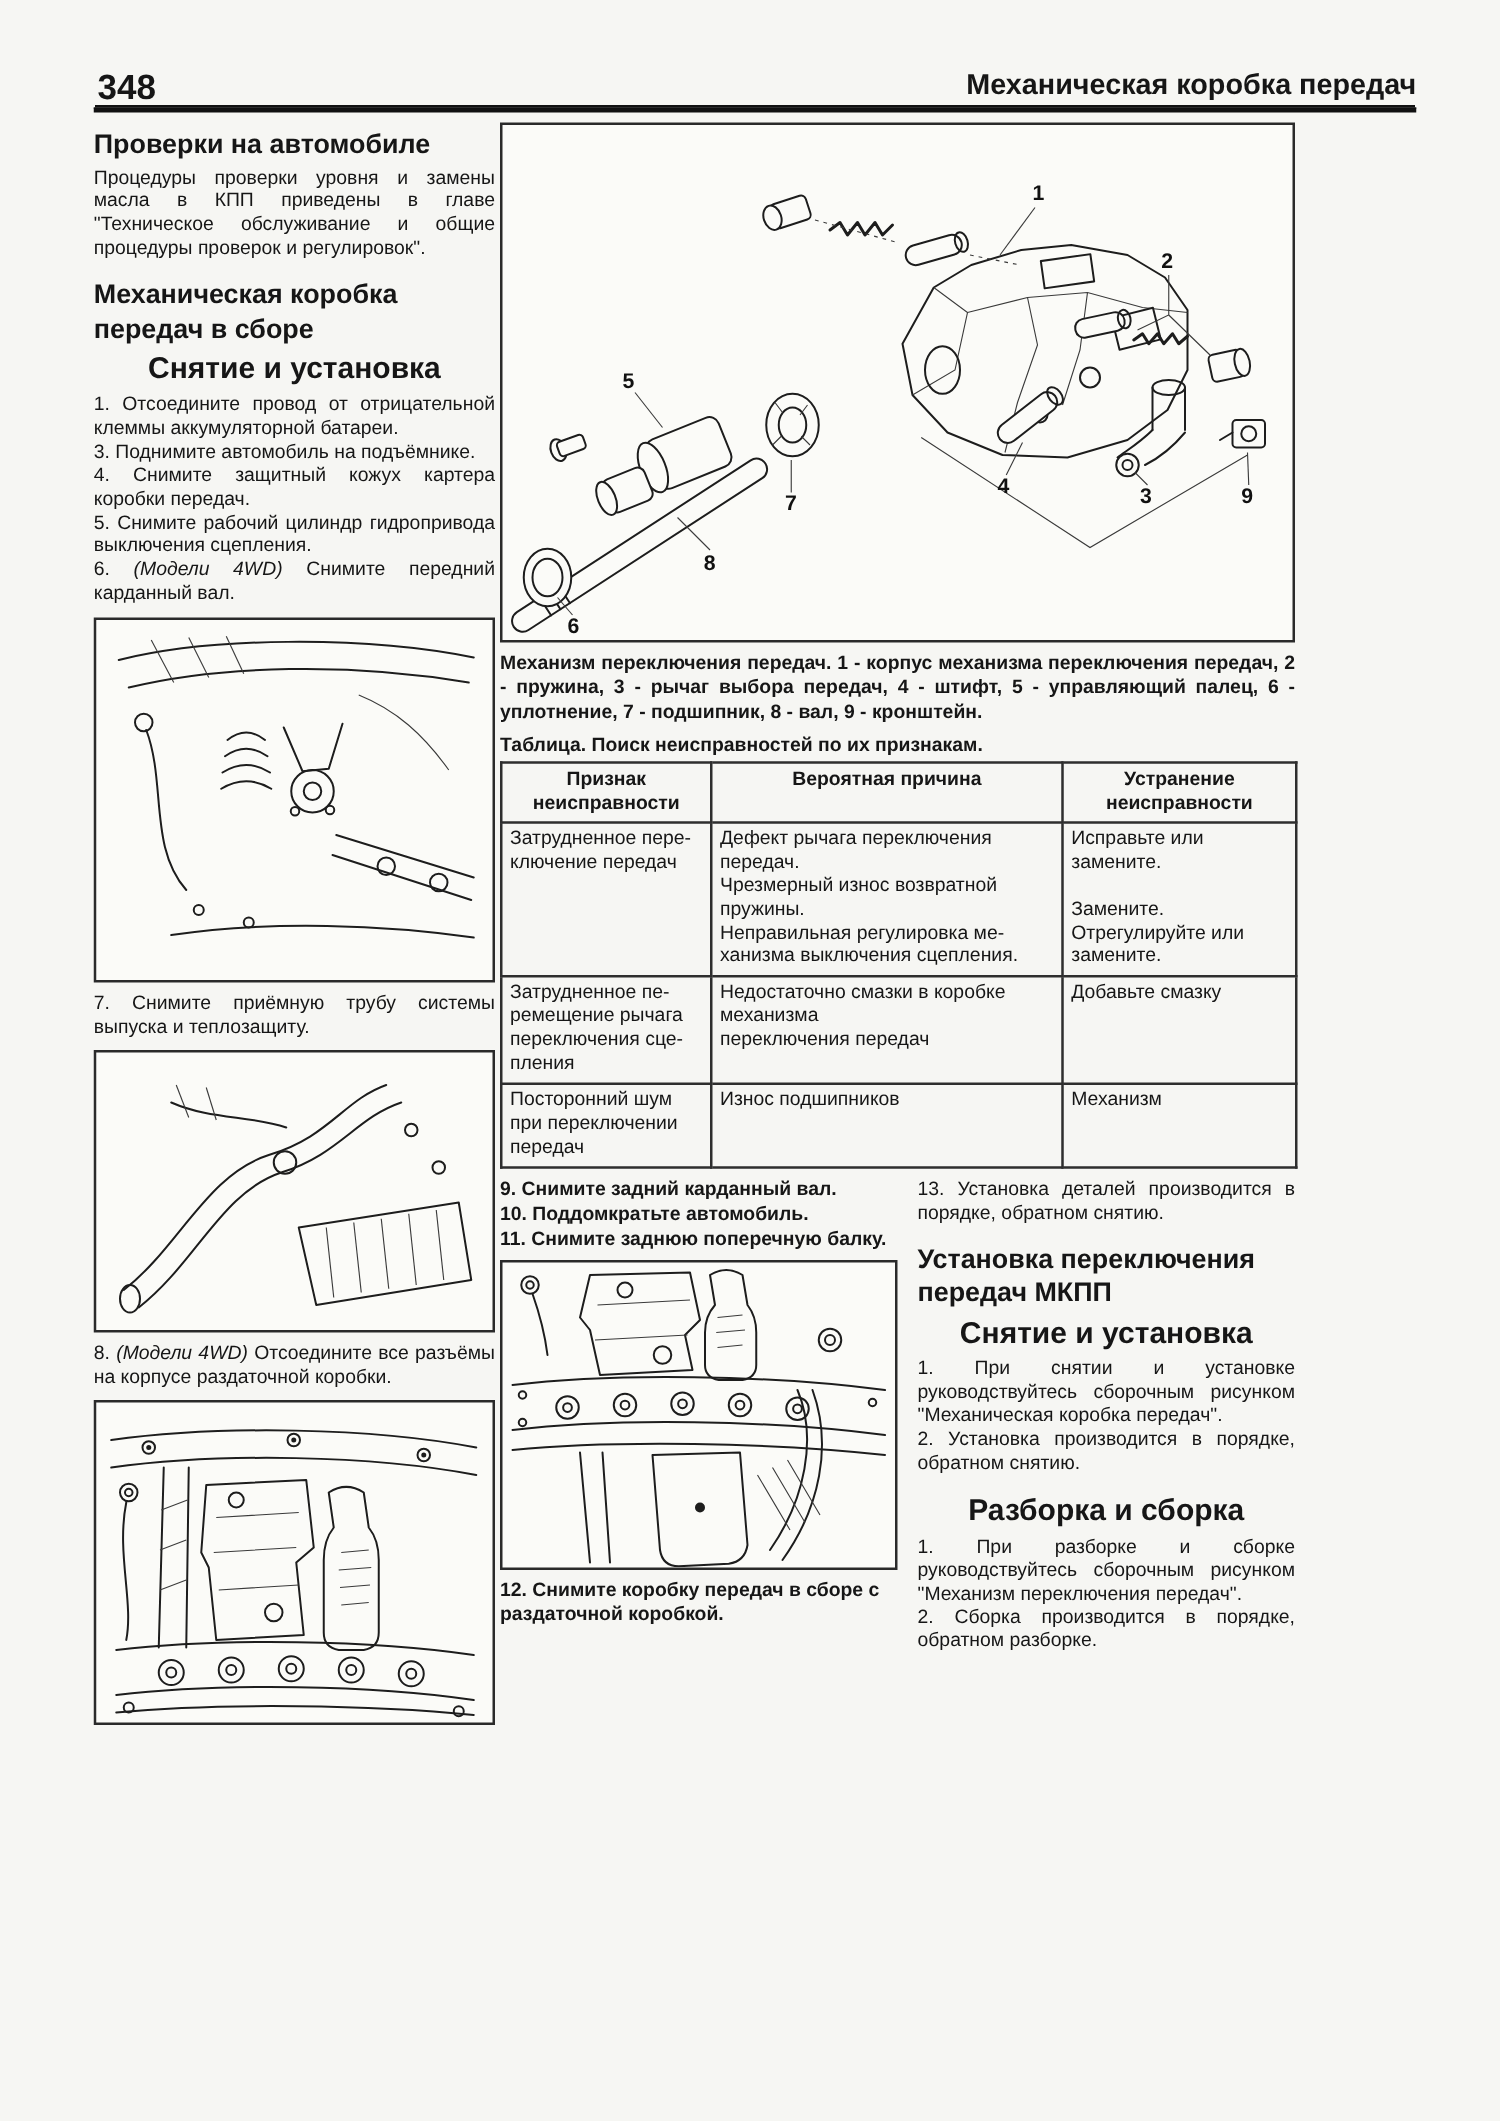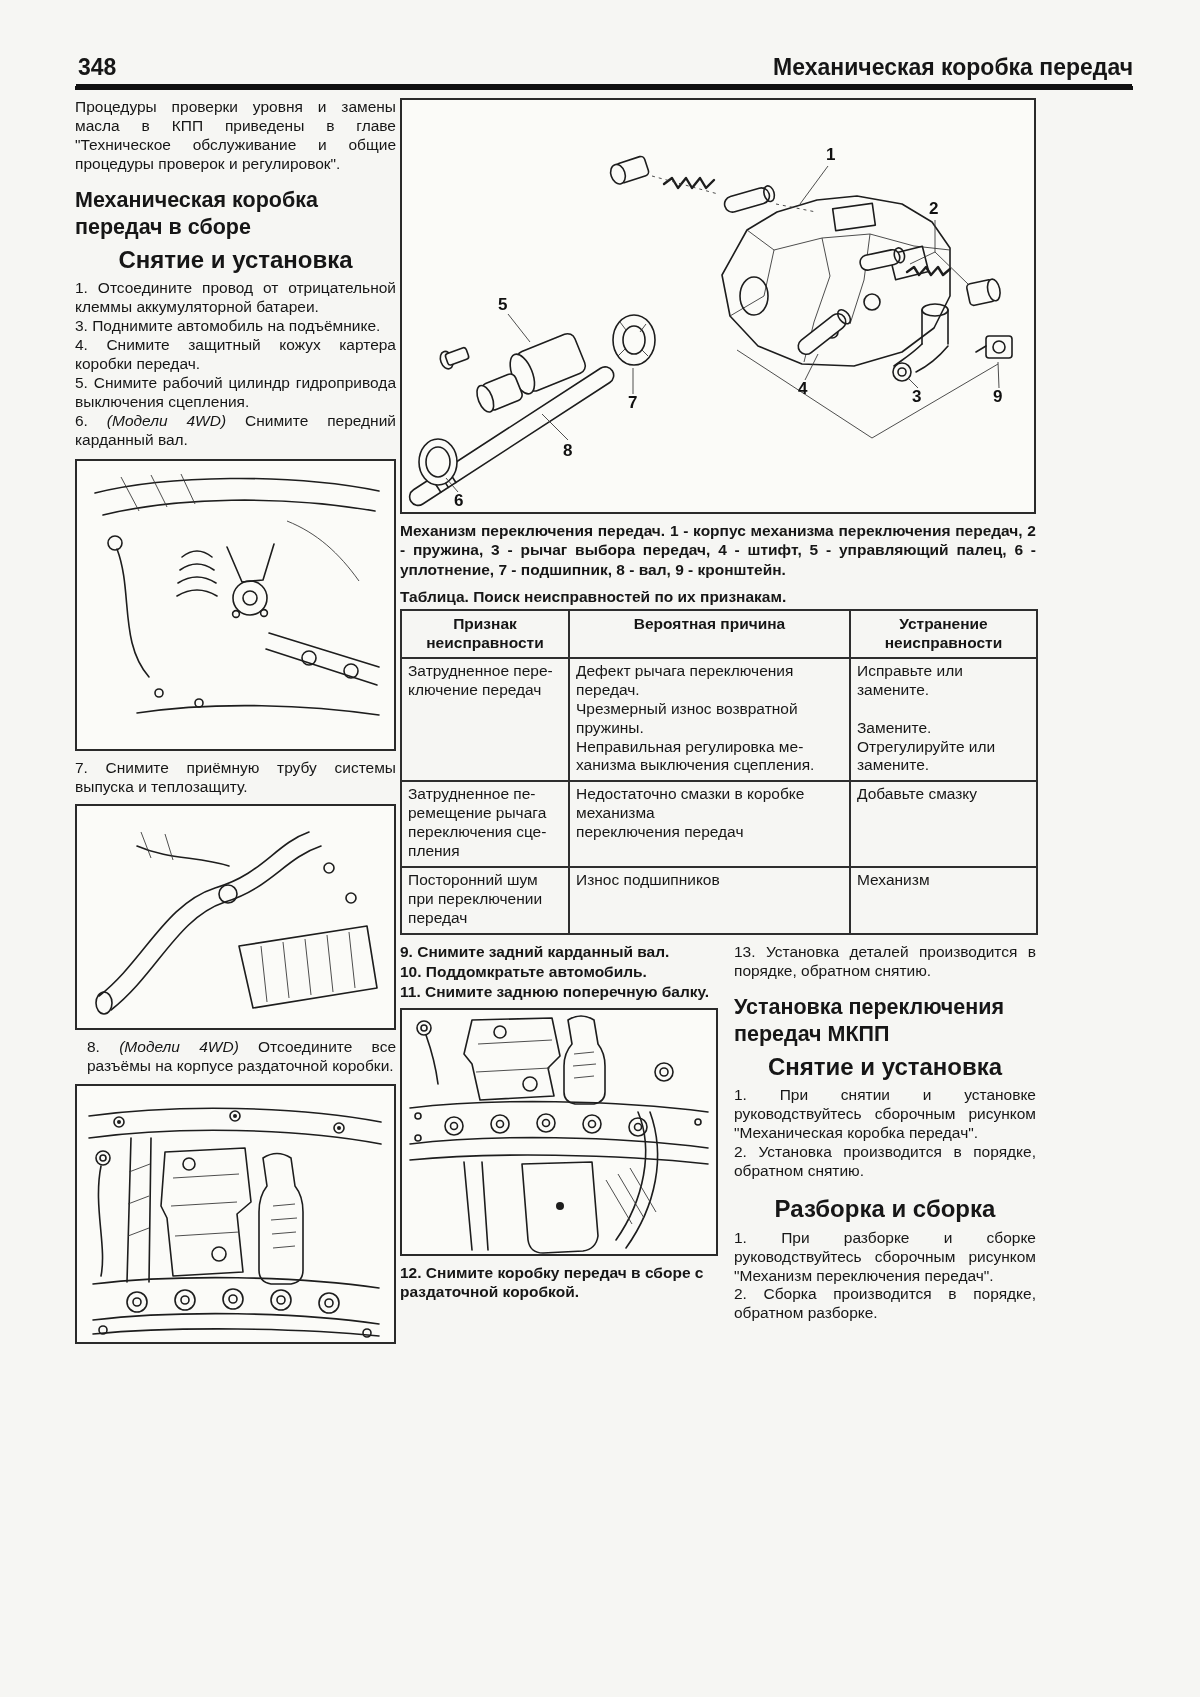--- a/index.html
+++ b/index.html
@@ -4,21 +4,21 @@
 <style>
   html,body{margin:0;padding:0;}
   body{
     width:1200px;height:1697px;position:relative;
     background:#f6f6f3;color:#161616;
     font-family:"Liberation Sans","DejaVu Sans",sans-serif;
     -webkit-font-smoothing:antialiased;
   }
   .abs{position:absolute;}
   
-  .pageno{left:78px;top:54px;font-size:23px;font-weight:bold;}
+  .pageno{left:78px;top:54px;font-size:28px;font-weight:bold;}
   .htitle{left:75px;top:54px;width:1058px;text-align:right;font-size:23px;font-weight:bold;}
   .hrule{left:75px;top:86px;width:1058px;height:3px;background:#111;border-top:1px solid #111;box-shadow:0 -3px 0 -1px #111;}
   
   .leftcol{left:75px;top:98px;width:321px;}
   .rightregion{left:400px;top:98px;width:636px;}
   h1{font-size:21.5px;line-height:1.28;margin:13px 0 4px;}
   h1.first{margin-top:4px;}
   h2{font-size:24px;line-height:1.2;margin:3px 0 5px;text-align:center;}
   p.body, p.step{font-size:15.5px;line-height:1.22;text-align:justify;margin:0;}
   p.body{margin-bottom:2px;}
@@ -48,20 +48,21 @@
   .dot{fill:#1d1d1d;stroke:none;}
 </style>
 </head>
 <body>
 
 <div class="abs pageno">348</div>
 <div class="abs htitle">Механическая коробка передач</div>
 <div class="abs hrule"></div>
 
 <div class="abs leftcol">
+  <h1 class="first">Проверки на автомобиле</h1>
   <p class="body">Процедуры проверки уровня и замены масла в КПП приведены в главе "Техническое обслуживание и общие процедуры проверок и регулировок".</p>
   <h1>Механическая коробка передач в сборе</h1>
   <h2>Снятие и установка</h2>
   <p class="step">1. Отсоедините провод от отрицательной клеммы аккумуляторной батареи.</p>
   <p class="step">3. Поднимите автомобиль на подъёмнике.</p>
   <p class="step">4. Снимите защитный кожух картера коробки передач.</p>
   <p class="step">5. Снимите рабочий цилиндр гидропривода выключения сцепления.</p>
   <p class="step">
     <span>6.</span>
     <span class="it">(Модели 4WD)</span>
@@ -108,21 +109,21 @@
       <line class="thin" x1="184" y1="140" x2="190" y2="196"></line>
       <line class="thin" x1="206" y1="136" x2="212" y2="192"></line>
       <line class="thin" x1="228" y1="133" x2="234" y2="189"></line>
       <line class="thin" x1="250" y1="129" x2="256" y2="186"></line>
       <line class="thin" x1="272" y1="126" x2="278" y2="182"></line>
       <circle class="stroke" cx="252" cy="62" r="5"></circle>
       <circle class="stroke" cx="274" cy="92" r="5"></circle>
     </svg>
   </div>
 
-  <p class="step" style="margin-top:8px;margin-left:12px;">
+  <p class="step" style="margin-top:8px;">
     <span>8.</span>
     <span class="it">(Модели 4WD)</span>
     <span>Отсоедините все разъёмы на корпусе раздаточной коробки.</span>
   </p>
 
   <div class="fig" style="margin-top:8px;height:256px;">
     <svg width="317" height="256" viewBox="0 0 317 256">
       <path class="stroke" d="M12,30 C100,18 220,20 304,36"></path>
       <path class="stroke" d="M12,52 C100,40 220,42 304,58"></path>
       <circle class="stroke" cx="42" cy="36" r="5"></circle>

